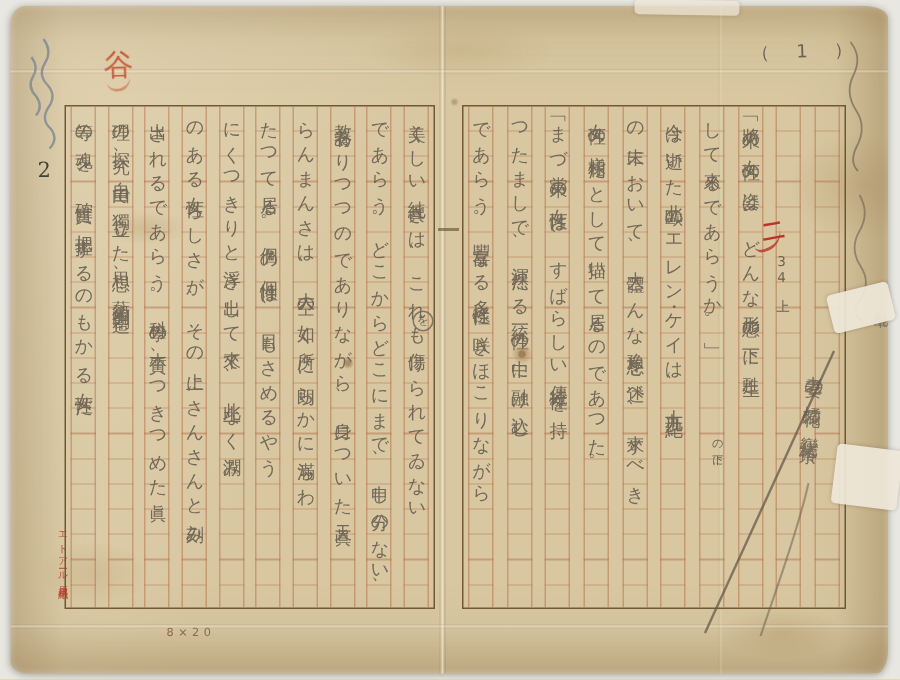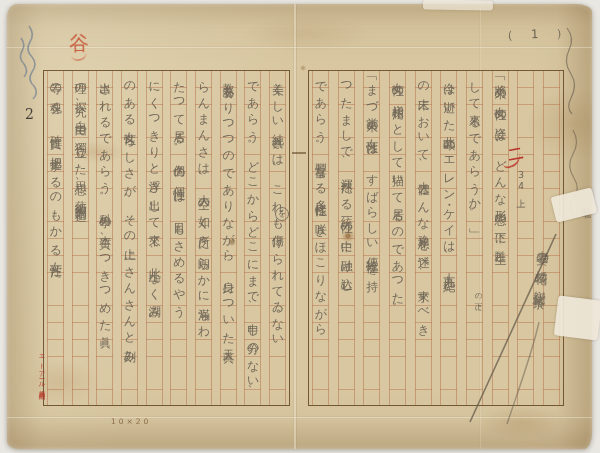--- a/index.html
+++ b/index.html
@@ -171,21 +171,21 @@
         </div>
     </div>
 
     <div class="center-dash"></div>
 
     <div class="pageno-right">（ 1 ）</div>
     <div class="pageno-left">2</div>
 
     <div class="tani-stamp">谷</div>
     <div class="etoile">エトアール原稿用紙</div>
-    <div class="grid-size">10×20</div>
+    <div class="grid-size">8×20</div>
 
     <div class="red-ni">二</div>
     <div class="red-swoosh"></div>
     <div class="red-sub">34上</div>
     <div class="side-note">の下に</div>
     <div class="insertion">を</div>
 
     <div class="crossed-draft">老妻の橘花の變化椿茶</div>
     <div class="margin-scribble-tail">乱筆</div>
 

